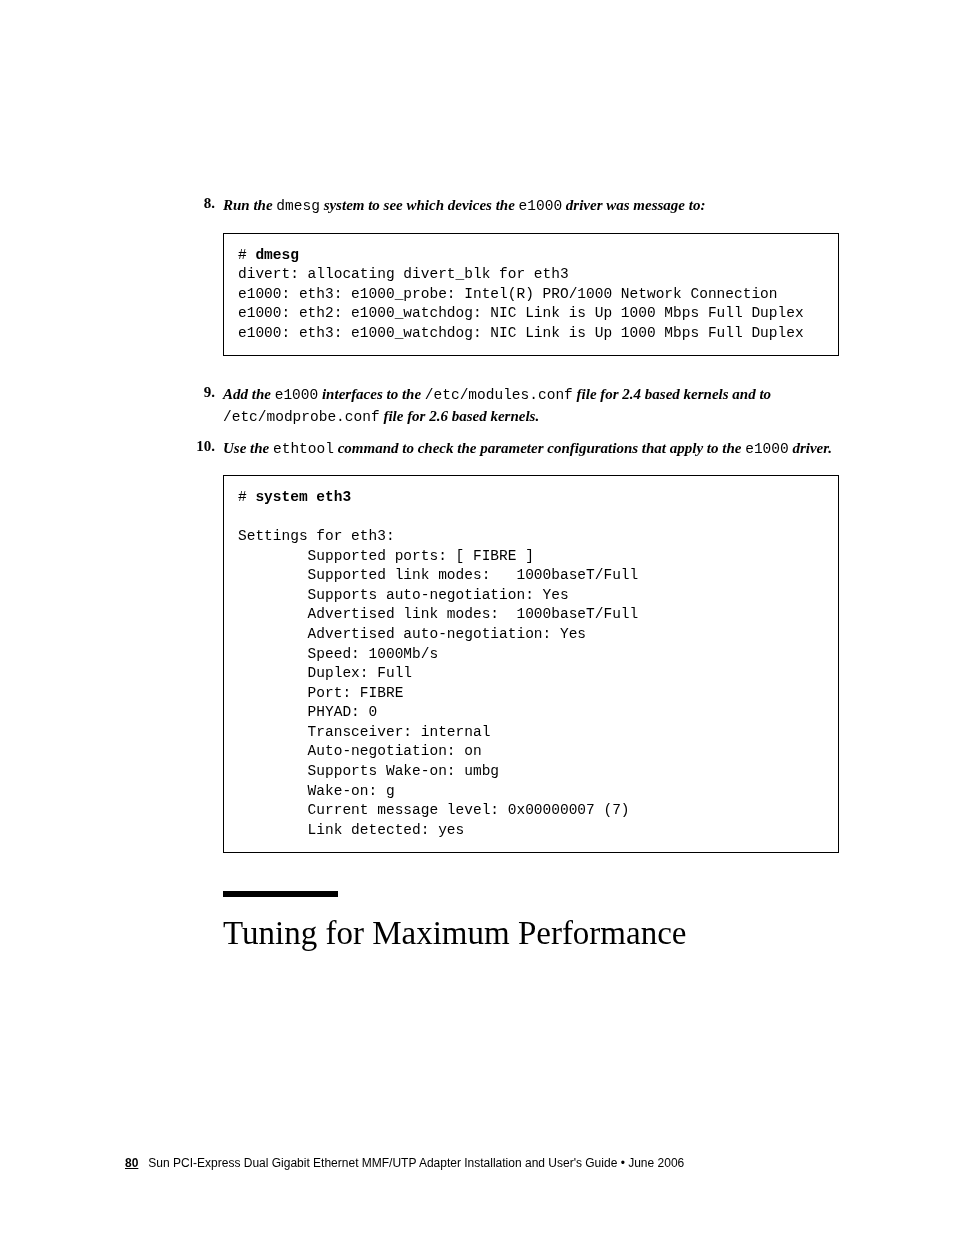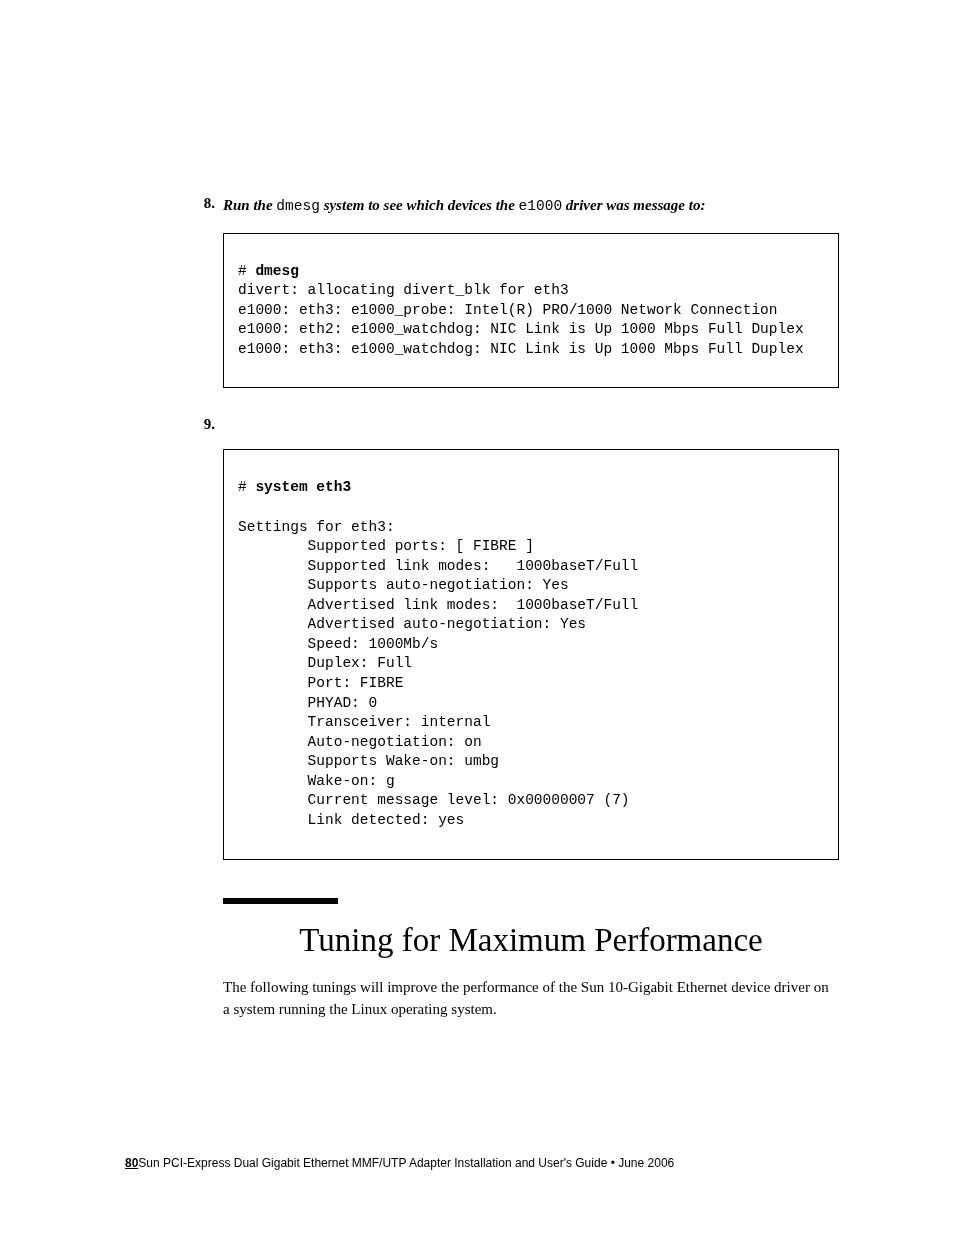--- a/index.html
+++ b/index.html
@@ -33,54 +33,54 @@
     line-height: 1.35;
   }
   .step-body b { font-weight: bold; font-style: italic; }
   .mono {
     font-family: "Courier New", Courier, monospace;
     font-size: 14.5px;
   }
   .codebox {
     border: 1px solid #000;
     margin: 16px 0 28px 98px;
-    padding: 28px 14px;
+    padding: 12px 14px;
     font-family: "Courier New", Courier, monospace;
     font-size: 14.5px;
     line-height: 1.35;
     white-space: pre;
   }
   .codebox .cmd { font-weight: bold; }
   .section-rule {
     border-top: 6px solid #000;
     width: 115px;
     margin: 38px 0 18px 98px;
   }
   .section-heading {
     font-family: "Palatino Linotype", Palatino, Georgia, serif;
     font-weight: normal;
     font-size: 33px;
     margin: 0 0 18px 98px;
     line-height: 1.15;
-    text-align: center;
   }
   .section-para {
     margin: 0 0 0 98px;
     font-size: 15px;
     line-height: 1.42;
   }
   .footer {
     position: absolute;
     bottom: 65px;
     left: 125px;
     font-family: Arial, Helvetica, sans-serif;
     font-size: 12px;
   }
   .footer .pg {
     font-weight: bold;
+    margin-right: 10px;
     text-decoration: underline;
   }
 </style>
 </head>
 <body>
 
 <div class="page">
 
   <div class="step">
     <div class="step-num">8.</div>
@@ -90,23 +90,32 @@
   </div>
 
   <div class="codebox"><span># </span><span class="cmd">dmesg</span>
 <span>divert: allocating divert_blk for eth3
 e1000: eth3: e1000_probe: Intel(R) PRO/1000 Network Connection
 e1000: eth2: e1000_watchdog: NIC Link is Up 1000 Mbps Full Duplex
 e1000: eth3: e1000_watchdog: NIC Link is Up 1000 Mbps Full Duplex</span></div>
 
   <div class="step">
     <div class="step-num">9.</div>
+    <div class="step-body">
+      <b>Add the </b><span class="mono">e1000</span><b> interfaces to the </b><span class="mono">/etc/modules.conf</span><b> file for 2.4 based kernels and to  </b><span class="mono">/etc/modprobe.conf</span><b> file for 2.6 based kernels.</b>
+    </div>
   </div>
 
 
+  <div class="step">
+    <div class="step-num">10.</div>
+    <div class="step-body">
+      <b>Use the </b><span class="mono">ethtool</span><b> command to check the parameter configurations that apply to the </b><span class="mono">e1000</span><b> driver.</b>
+    </div>
+  </div>
 
   <div class="codebox"><span># </span><span class="cmd">system eth3</span>
 <span>
 Settings for eth3:
         Supported ports: [ FIBRE ]
         Supported link modes:   1000baseT/Full
         Supports auto-negotiation: Yes
         Advertised link modes:  1000baseT/Full
         Advertised auto-negotiation: Yes
         Speed: 1000Mb/s
@@ -115,19 +124,18 @@
         PHYAD: 0
         Transceiver: internal
         Auto-negotiation: on
         Supports Wake-on: umbg
         Wake-on: g
         Current message level: 0x00000007 (7)
         Link detected: yes</span></div>
 
   <div class="section-rule"></div>
   <h1 class="section-heading">Tuning for Maximum Performance</h1>
-  <p class="section-para">The following tunings will improve the performance of the Sun 10-Gigabit Ethernet device driver on a system running the Linux operating system.</p>
 
 </div>
 
 <div class="footer">
   <span class="pg">80</span><span>Sun PCI-Express Dual Gigabit Ethernet MMF/UTP Adapter Installation and User's Guide  •  June 2006</span>
 </div>
 
 </body></html>

